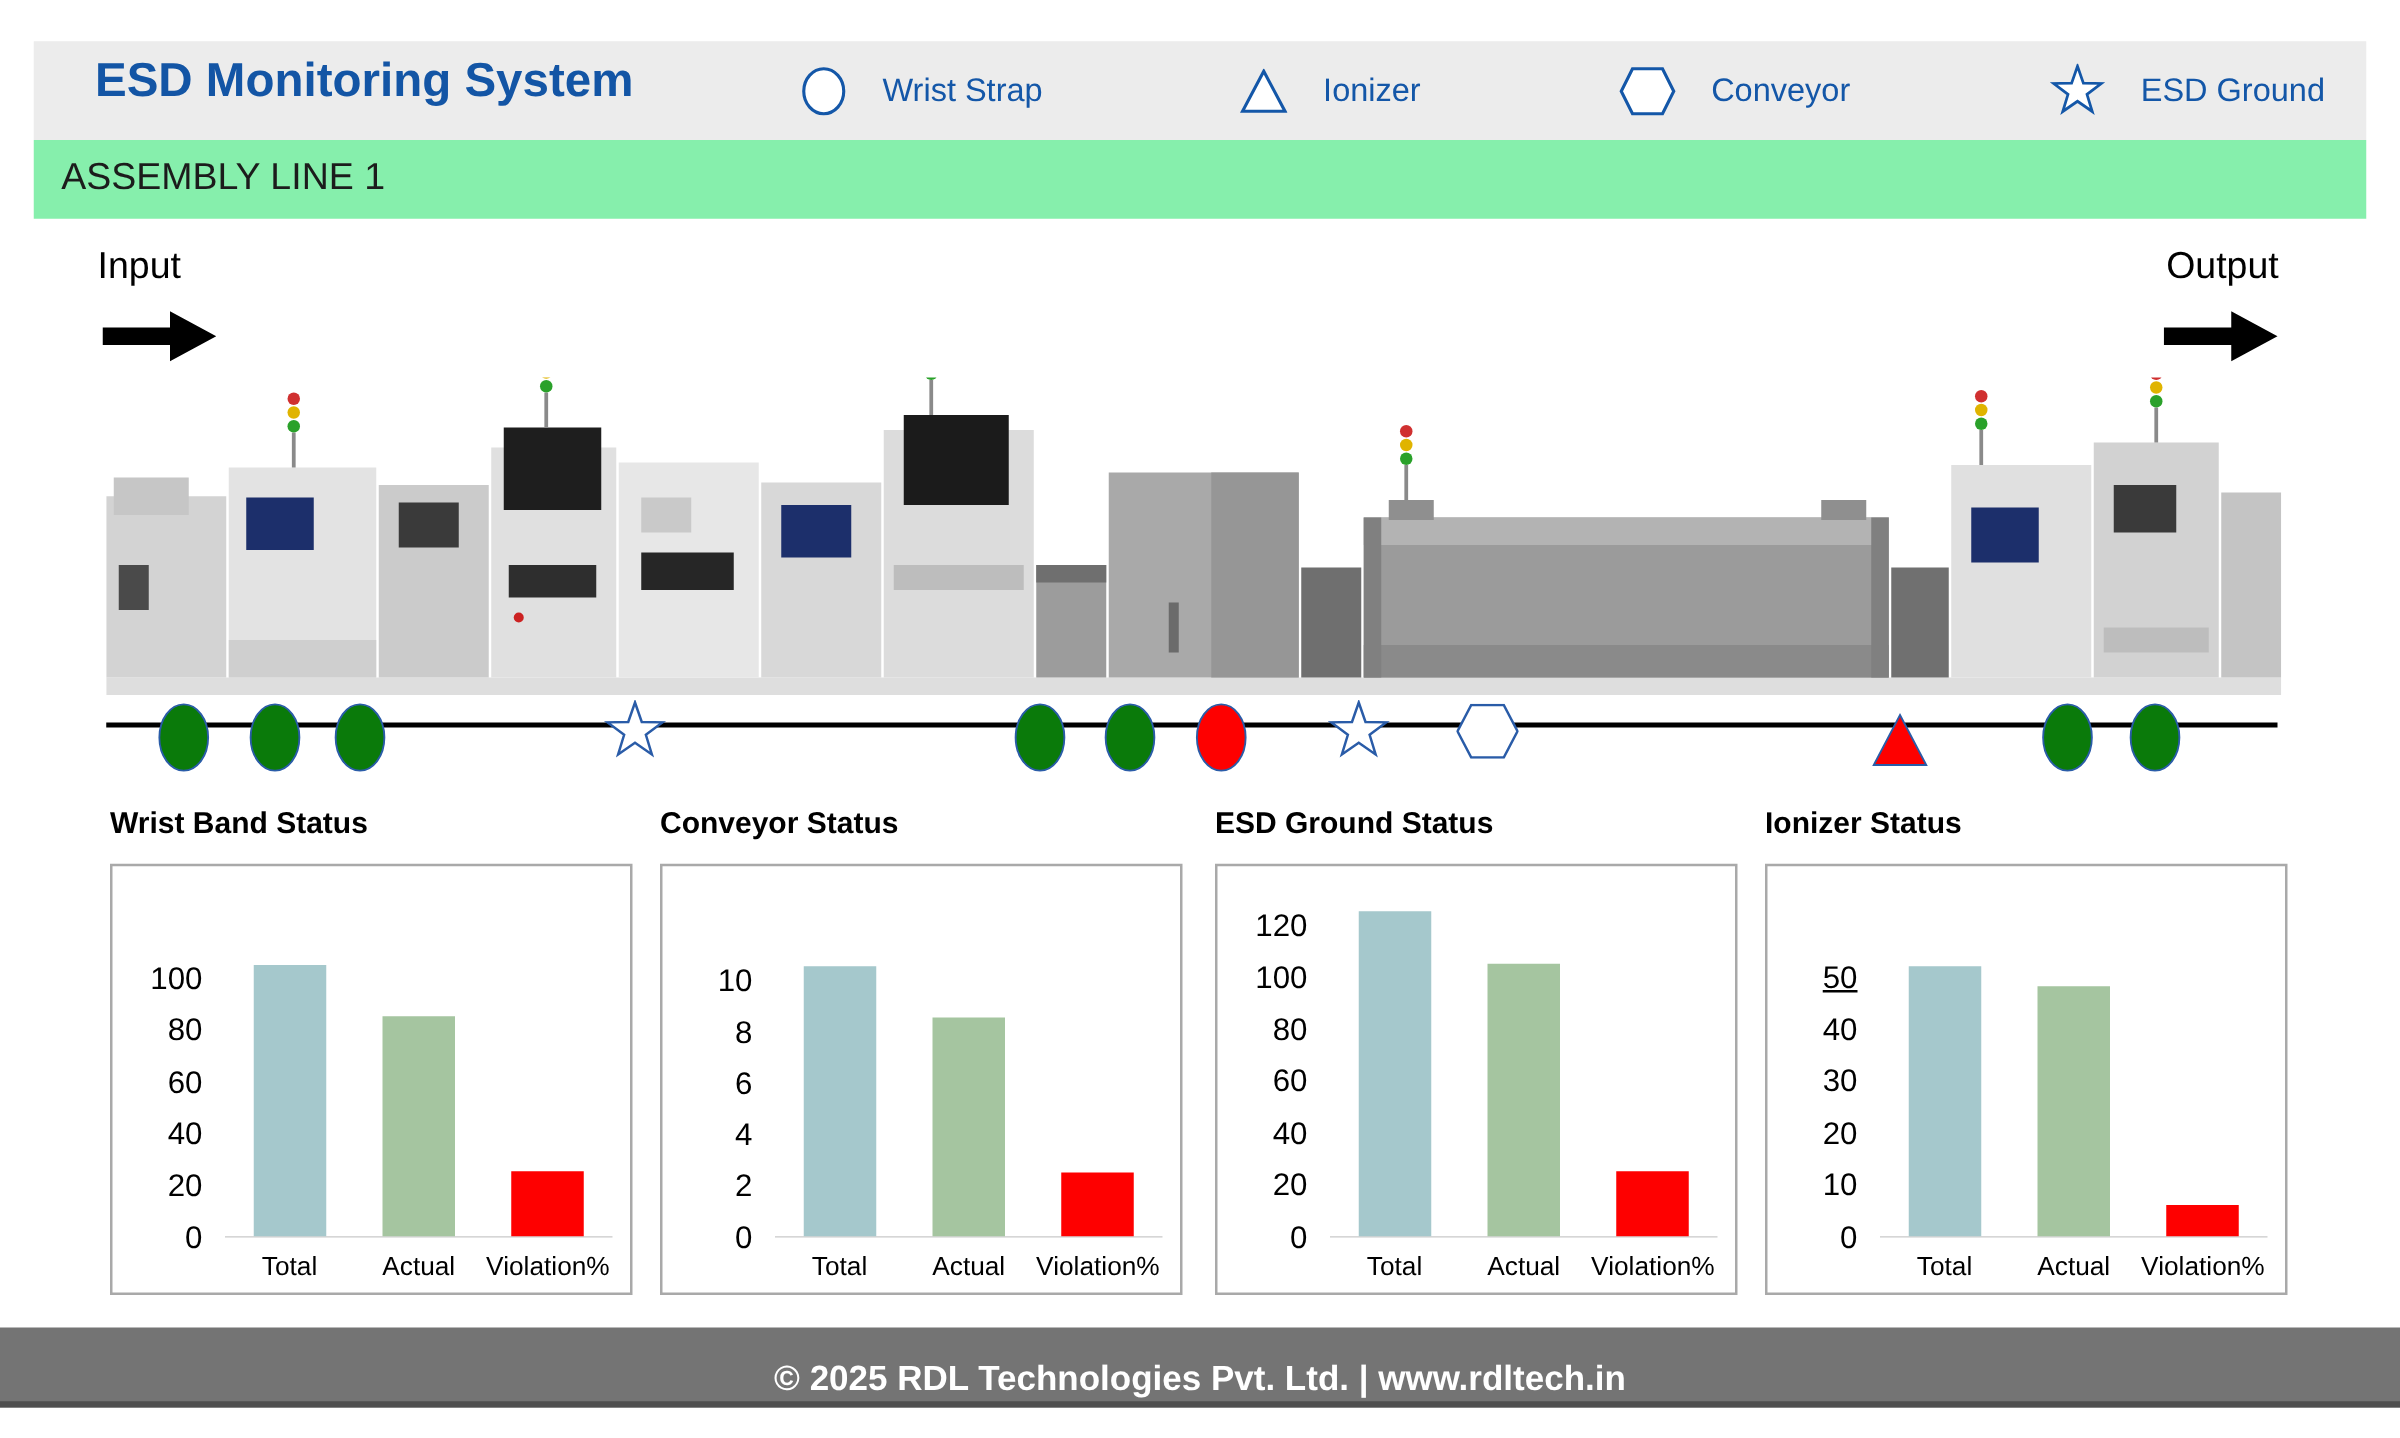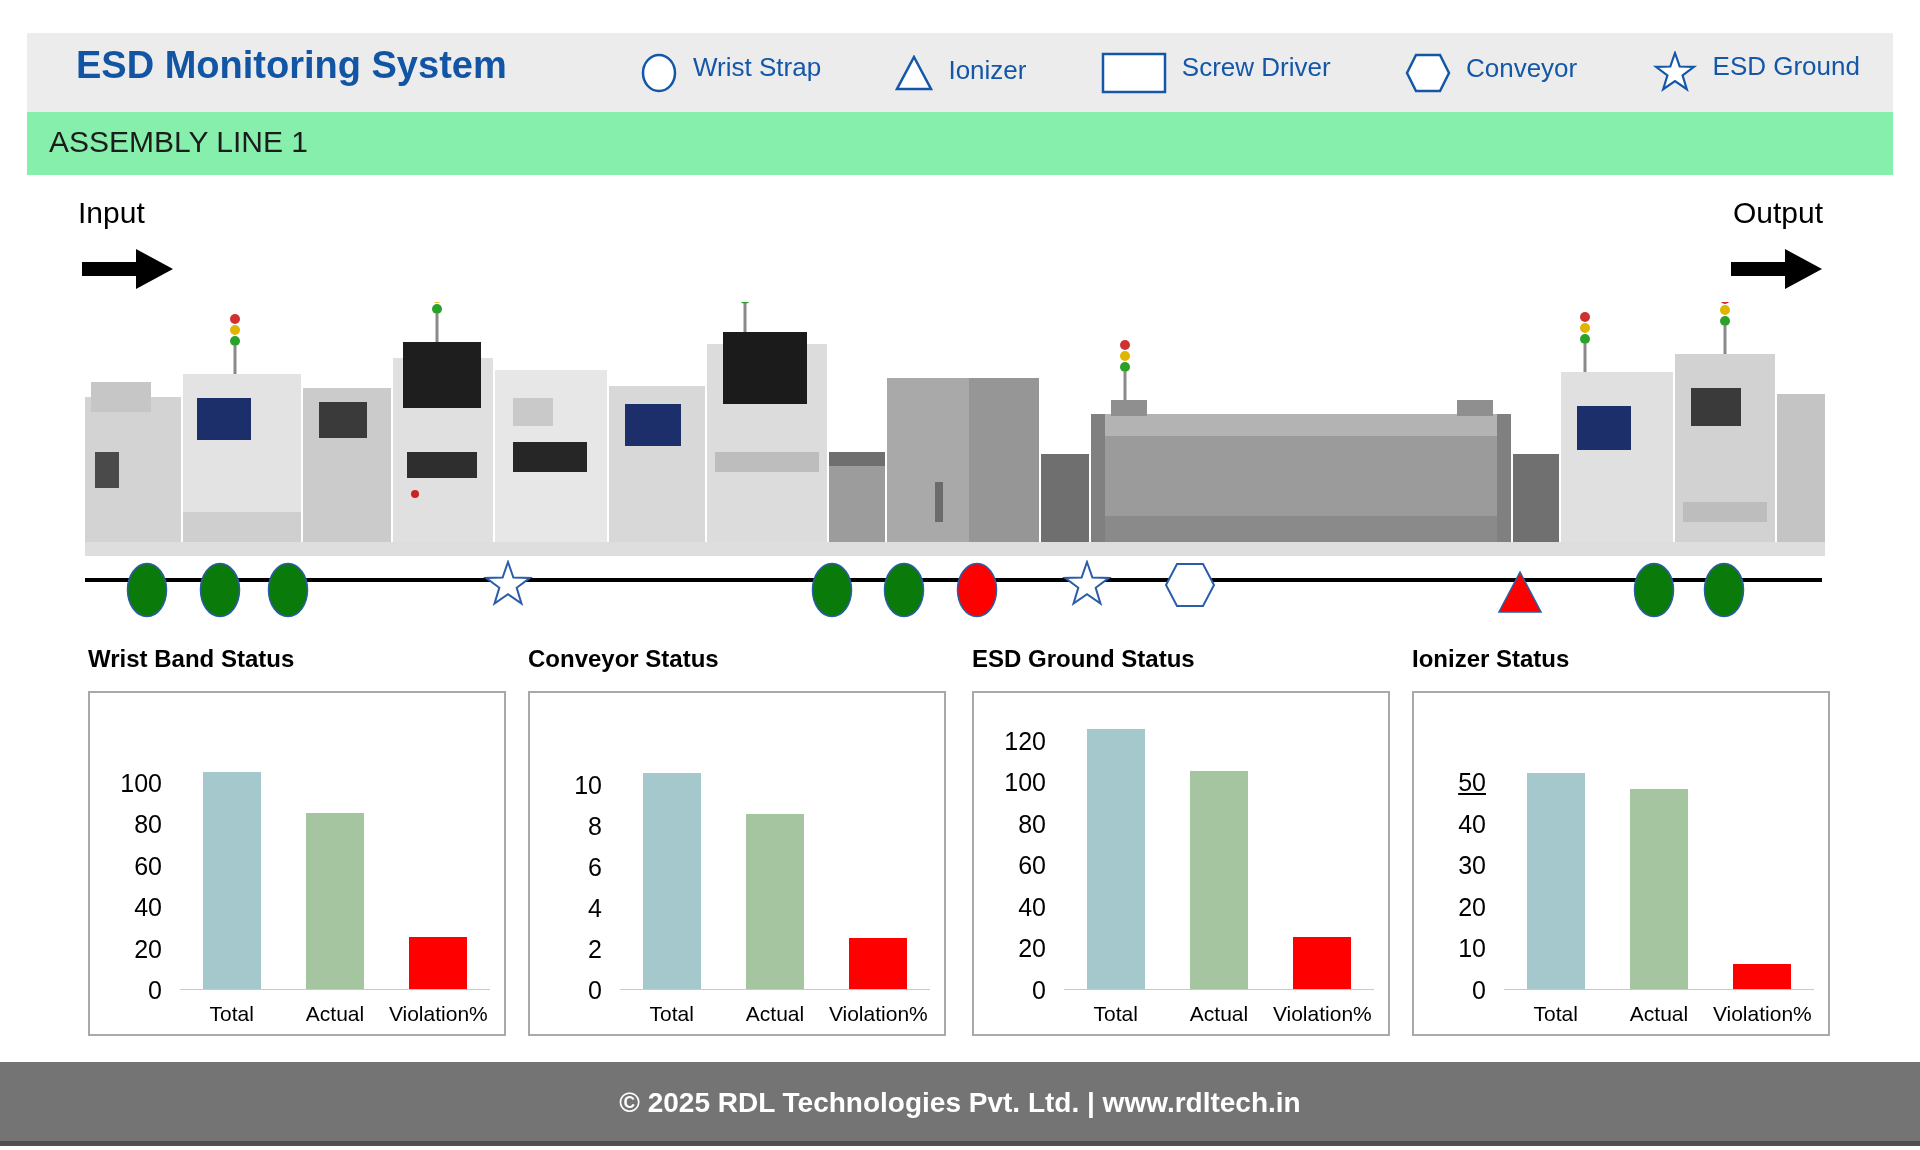--- a/index.html
+++ b/index.html
@@ -5,21 +5,21 @@
   html,body{margin:0;padding:0;}
   body{width:1920px;height:1150px;position:relative;background:#ffffff;overflow:hidden;
        font-family:"Liberation Sans", sans-serif;}
   .abs{position:absolute;}
 
   
   .header{left:27px;top:33px;width:1866px;height:79px;background:#ececec;}
   .app-title{left:48px;top:44px;font-size:38px;font-weight:bold;color:#1355a5;margin-left:28px;}
   .legend{left:640px;top:33px;width:1220px;height:79px;display:flex;align-items:center;
           justify-content:space-between;}
-  .legend-item{display:flex;align-items:flex-start;gap:15px;}
+  .legend-item{display:flex;align-items:center;gap:28px;}
   .legend-item .lbl{font-size:26px;color:#1457a8;}
 
   
   .subheader{left:27px;top:112px;width:1866px;height:63px;background:#86efac;}
   .subheader .t{margin:13px 0 0 22px;font-size:30px;color:#1c1c1c;}
 
   
   .io-label{font-size:30px;font-weight:normal;color:#000;}
   .input-label{left:78px;top:196px;}
   .output-label{right:97px;top:196px;}
@@ -36,47 +36,41 @@
   .gutter{position:absolute;left:0;bottom:44px;width:82px;}
   .tick{position:absolute;right:10px;width:72px;height:26px;line-height:26px;text-align:right;
         font-size:25px;color:#000;}
   .plot{position:absolute;left:90px;right:14px;bottom:44px;display:flex;align-items:flex-end;
         justify-content:space-around;border-bottom:1px solid #c9c9c9;}
   .bar{width:58px;}
   .cats{position:absolute;left:90px;right:14px;bottom:8px;display:flex;justify-content:space-around;}
   .cats div{flex:1;text-align:center;font-size:21px;color:#000;}
 
   
-  .footer{left:0;top:1062px;width:1920px;height:84px;background:#747474;}
+  .footer{left:0;top:1062px;width:1920px;height:64px;background:#747474;}
   .footer .txt{width:100%;text-align:center;line-height:82px;font-size:28px;font-weight:bold;color:#fff;}
   .footer .edge{position:absolute;left:0;bottom:0;width:100%;height:5px;background:#4f4f4f;}
 </style>
 </head>
 <body>
 
 <div class="abs header"></div>
 <div class="abs app-title">ESD Monitoring System</div>
 <div class="abs legend" id="legend">
     <div class="legend-item">
       <svg width="38" height="42" viewBox="0 0 38 42">
         <ellipse cx="19" cy="21" rx="16" ry="18" fill="#fff" stroke="#1457a8" stroke-width="2.5"></ellipse>
       </svg>
       <span class="lbl">Wrist Strap</span>
     </div>
     <div class="legend-item">
       <svg width="38" height="36" viewBox="0 0 38 36">
         <polygon points="19,2 36,34 2,34" fill="#fff" stroke="#1457a8" stroke-width="2.5"></polygon>
       </svg>
       <span class="lbl">Ionizer</span>
-    </div>
-    <div class="legend-item">
-      <svg width="66" height="42" viewBox="0 0 66 42">
-        <rect x="2" y="2" width="62" height="38" fill="#fff" stroke="#1457a8" stroke-width="2.5"></rect>
-      </svg>
-      <span class="lbl">Screw Driver</span>
     </div>
     <div class="legend-item">
       <svg width="46" height="40" viewBox="0 0 46 40">
         <polygon points="11,2 35,2 44,20 35,38 11,38 2,20" fill="#fff" stroke="#1457a8" stroke-width="2.5"></polygon>
       </svg>
       <span class="lbl">Conveyor</span>
     </div>
     <div class="legend-item">
       <svg width="46" height="44" viewBox="0 0 46 44">
         <polygon points="23.0,2.0 27.7,15.5 42.0,15.8 30.6,24.5 34.8,38.2 23.0,30.0 11.2,38.2 15.4,24.5 4.0,15.8 18.3,15.5" fill="#fff" stroke="#1457a8" stroke-width="2.2"></polygon>

